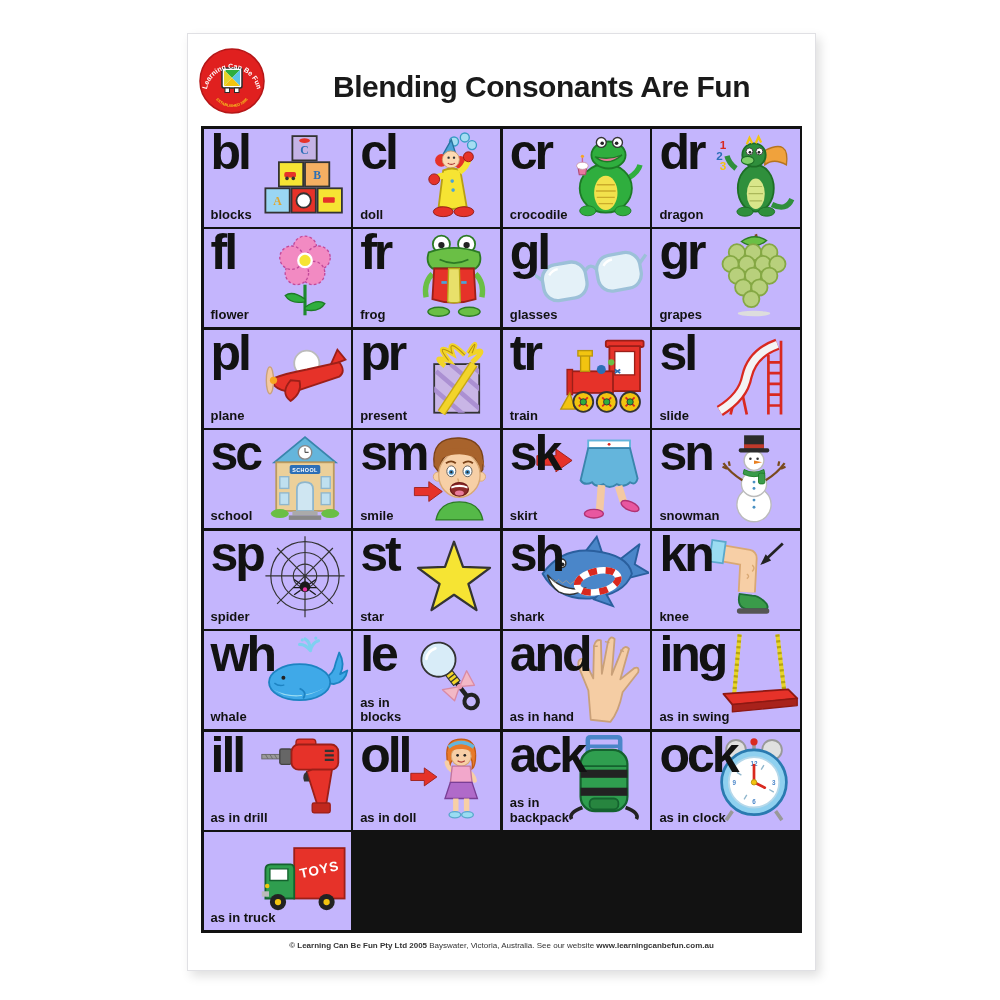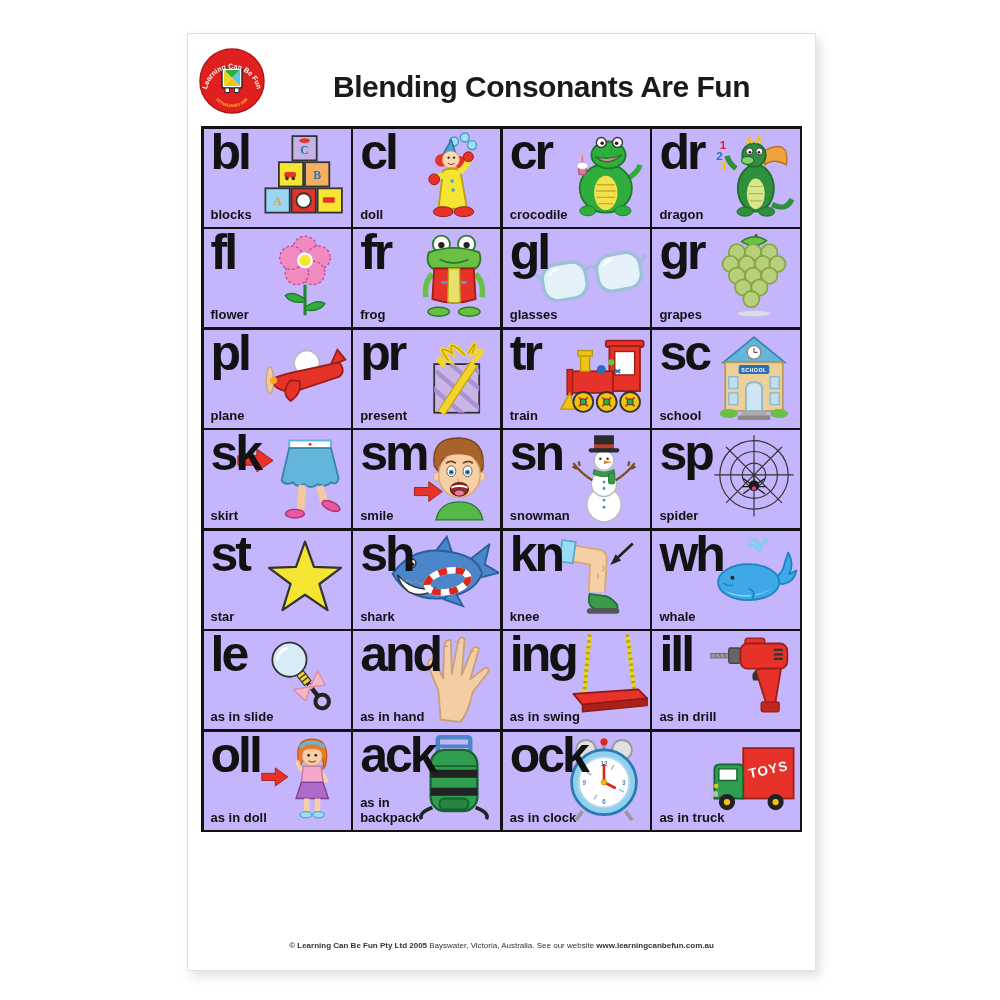--- a/index.html
+++ b/index.html
@@ -300,20 +300,33 @@
           <circle cx="79" cy="76" r="11" fill="#f2c410" stroke="#333" stroke-width="2"></circle>
           <path d="M22 71 l10 10 M32 71 l-10 10 M48 71 l10 10 M58 71 l-10 10 M74 71 l10 10 M84 71 l-10 10" stroke="#d9291f" stroke-width="2"></path>
           <circle cx="27" cy="76" r="3.5" fill="#2fae3e" stroke="#333"></circle>
           <circle cx="53" cy="76" r="3.5" fill="#2fae3e" stroke="#333"></circle>
           <circle cx="79" cy="76" r="3.5" fill="#2fae3e" stroke="#333"></circle>
         </g>
       </svg>
       <div class="word">train</div>
     </div>
 
+    <div class="cell">
+      <div class="blend">sl</div>
+      <svg class="art" viewBox="0 0 100 100">
+        <g stroke="#d9291f" stroke-width="3" fill="none">
+          <path d="M80 8 V90 M66 24 V90"></path>
+          <path d="M66 32 h14 M66 44 h14 M66 56 h14 M66 68 h14 M66 80 h14"></path>
+          <path d="M36 62 L42 90 M30 66 L24 90"></path>
+        </g>
+        <path d="M76 12 Q48 22 42 48 Q38 70 12 86" stroke="#d9291f" stroke-width="13" fill="none"></path>
+        <path d="M76 12 Q48 22 42 48 Q38 70 12 86" stroke="#f4f4f4" stroke-width="8" fill="none"></path>
+      </svg>
+      <div class="word">slide</div>
+    </div>
 
     <div class="cell">
       <div class="blend">sc</div>
       <svg class="art" viewBox="0 0 100 100">
         <path d="M50 4 L16 32 H84 Z" fill="#64b5dc" stroke="#3a85ac" stroke-width="2"></path>
         <circle cx="50" cy="21" r="7.5" fill="#fff" stroke="#888" stroke-width="1.5"></circle>
         <path d="M50 21 V16 M50 21 L54 21" stroke="#555" stroke-width="1.2"></path>
         <rect x="18" y="32" width="64" height="54" fill="#ecd09a" stroke="#bb9a5e" stroke-width="2"></rect>
         <rect x="33" y="35" width="34" height="10" rx="2" fill="#2c6fb7"></rect>
         <text x="50" y="42.5" fill="#fff" font-size="6" font-weight="bold" text-anchor="middle" letter-spacing="0.5">SCHOOL</text>
@@ -321,35 +334,20 @@
         <rect x="22" y="48" width="10" height="13" fill="#bfe0f0" stroke="#8fb6cc" stroke-width="1.5"></rect>
         <rect x="68" y="48" width="10" height="13" fill="#bfe0f0" stroke="#8fb6cc" stroke-width="1.5"></rect>
         <rect x="22" y="66" width="10" height="13" fill="#bfe0f0" stroke="#8fb6cc" stroke-width="1.5"></rect>
         <rect x="68" y="66" width="10" height="13" fill="#bfe0f0" stroke="#8fb6cc" stroke-width="1.5"></rect>
         <rect x="36" y="86" width="28" height="5" fill="#aaa"></rect>
         <rect x="32" y="91" width="36" height="5" fill="#888"></rect>
         <ellipse cx="22" cy="89" rx="10" ry="5" fill="#6abf45"></ellipse>
         <ellipse cx="78" cy="89" rx="10" ry="5" fill="#6abf45"></ellipse>
       </svg>
       <div class="word">school</div>
-    </div>
-
-    <div class="cell">
-      <div class="blend">sk</div>
-      <svg class="art aw" viewBox="0 0 120 100">
-        <path d="M2 26 h20 v-7 l17 12 -17 12 v-7 H2 Z" fill="#e63229" stroke="#9c1f18" stroke-width="1"></path>
-        <rect x="56" y="10" width="44" height="8" fill="#fff" stroke="#64b5dc" stroke-width="2"></rect>
-        <circle cx="78" cy="14" r="1.5" fill="#d9291f"></circle>
-        <path d="M56 18 L48 52 Q52 58 60 54 Q64 60 72 56 Q78 62 86 56 Q94 60 100 54 Q106 58 108 50 L100 18 Z" fill="#64b5dc" stroke="#3a85ac" stroke-width="2"></path>
-        <path d="M70 57 L68 84" stroke="#f4c9a2" stroke-width="8"></path>
-        <path d="M88 58 L93 74" stroke="#f4c9a2" stroke-width="8"></path>
-        <ellipse cx="62" cy="87" rx="10" ry="4.5" fill="#e857a0" stroke="#b03273" stroke-width="1.5"></ellipse>
-        <ellipse cx="100" cy="79" rx="10" ry="4.5" fill="#e857a0" stroke="#b03273" stroke-width="1.5" transform="rotate(24 100 79)"></ellipse>
-      </svg>
-      <div class="word">skirt</div>
     </div>
 
     <div class="cell">
       <div class="blend">sm</div>
       <svg class="art" viewBox="0 0 100 100">
         <path d="M28 36 Q24 4 56 5 Q86 6 82 40 L78 46 Q78 22 56 20 Q34 20 34 44 Z" fill="#a8632c" stroke="#7a4218" stroke-width="1.5"></path>
         <circle cx="32" cy="48" r="5" fill="#f7cfa6" stroke="#d9a874"></circle>
         <circle cx="80" cy="48" r="5" fill="#f7cfa6" stroke="#d9a874"></circle>
         <ellipse cx="56" cy="46" rx="23" ry="25" fill="#f7cfa6" stroke="#d9a874" stroke-width="1.5"></ellipse>
         <path d="M28 36 Q30 16 56 16 Q82 16 84 38 Q78 24 56 23 Q36 23 28 36 Z" fill="#a8632c"></path>
@@ -364,20 +362,35 @@
         <ellipse cx="56" cy="62" rx="10" ry="7.5" fill="#8e2a2a" stroke="#6e1a1a" stroke-width="1.5"></ellipse>
         <path d="M47 59 Q56 55 65 59 L65 61 Q56 58 47 61 Z" fill="#fff"></path>
         <ellipse cx="56" cy="66" rx="5" ry="2.8" fill="#e87a9a"></ellipse>
         <path d="M30 96 Q34 76 56 76 Q78 76 82 96 Z" fill="#55b948" stroke="#2c7a24" stroke-width="1.5"></path>
         <path d="M6 60 h16 v-6.5 l15 11 -15 11 v-6.5 H6 Z" fill="#e63229" stroke="#9c1f18" stroke-width="1"></path>
       </svg>
       <div class="word">smile</div>
     </div>
 
     <div class="cell">
+      <div class="blend">sk</div>
+      <svg class="art aw" viewBox="0 0 120 100">
+        <path d="M2 26 h20 v-7 l17 12 -17 12 v-7 H2 Z" fill="#e63229" stroke="#9c1f18" stroke-width="1"></path>
+        <rect x="56" y="10" width="44" height="8" fill="#fff" stroke="#64b5dc" stroke-width="2"></rect>
+        <circle cx="78" cy="14" r="1.5" fill="#d9291f"></circle>
+        <path d="M56 18 L48 52 Q52 58 60 54 Q64 60 72 56 Q78 62 86 56 Q94 60 100 54 Q106 58 108 50 L100 18 Z" fill="#64b5dc" stroke="#3a85ac" stroke-width="2"></path>
+        <path d="M70 57 L68 84" stroke="#f4c9a2" stroke-width="8"></path>
+        <path d="M88 58 L93 74" stroke="#f4c9a2" stroke-width="8"></path>
+        <ellipse cx="62" cy="87" rx="10" ry="4.5" fill="#e857a0" stroke="#b03273" stroke-width="1.5"></ellipse>
+        <ellipse cx="100" cy="79" rx="10" ry="4.5" fill="#e857a0" stroke="#b03273" stroke-width="1.5" transform="rotate(24 100 79)"></ellipse>
+      </svg>
+      <div class="word">skirt</div>
+    </div>
+
+    <div class="cell">
       <div class="blend">sn</div>
       <svg class="art" viewBox="0 0 100 100">
         <circle cx="50" cy="79" r="19" fill="#fff" stroke="#bbb" stroke-width="1.5"></circle>
         <circle cx="50" cy="56" r="14" fill="#fff" stroke="#bbb" stroke-width="1.5"></circle>
         <path d="M37 52 Q24 44 16 33 M20 39 l-5 -2 M23 36 l-1 -5" stroke="#7a4a1d" stroke-width="2.5" fill="none"></path>
         <path d="M63 52 Q76 44 84 33 M80 39 l5 -2 M77 36 l1 -5" stroke="#7a4a1d" stroke-width="2.5" fill="none"></path>
         <circle cx="50" cy="30" r="11" fill="#fff" stroke="#bbb" stroke-width="1.5"></circle>
         <rect x="39" y="2" width="22" height="15" fill="#2b2b2b"></rect>
         <rect x="39" y="12" width="22" height="4.5" fill="#c0392b"></rect>
         <rect x="33" y="16.5" width="34" height="4.5" rx="2" fill="#2b2b2b"></rect>
@@ -482,21 +495,21 @@
           <path d="M40 13 q6 -6 15 -3" stroke="#fff" stroke-width="3" fill="none" stroke-linecap="round"></path>
           <rect x="45.5" y="41" width="9" height="14" fill="#f2d42a" stroke="#333" stroke-width="1.2"></rect>
           <path d="M45.5 45.5 h9 M45.5 50 h9" stroke="#333" stroke-width="1.5"></path>
           <rect x="47.5" y="55" width="5" height="18" fill="#222"></rect>
           <path d="M50 60 L33 51 L36 69 Z" fill="#f2b8c6" stroke="#d98aa4" stroke-width="1.5" stroke-linejoin="round"></path>
           <path d="M50 60 L67 51 L64 69 Z" fill="#f2b8c6" stroke="#d98aa4" stroke-width="1.5" stroke-linejoin="round"></path>
           <circle cx="50" cy="60" r="3" fill="#e89ab0"></circle>
           <circle cx="50" cy="81" r="7.5" fill="none" stroke="#222" stroke-width="4.5"></circle>
         </g>
       </svg>
-      <div class="word">as in slide</div>
+      <div class="word">as in blocks</div>
     </div>
 
     <div class="cell">
       <div class="blend">and</div>
       <svg class="art" viewBox="0 0 100 100">
         <path d="M40 96 L34 64 L20 38 Q18 30 25 29 L38 50 L35 14 Q36 6 42 7 L47 44 L50 8 Q52 0 57 4 L58 44 L66 16 Q69 9 74 13 L68 48 L82 34 Q88 31 87 38 L72 62 Q70 84 62 96 Z" fill="#f5cda4" stroke="#c9a078" stroke-width="2" stroke-linejoin="round" transform="rotate(6 50 50)"></path>
         <path d="M26 33 l4 -2 M38 13 l5 0 M51 8 l5 1 M68 17 l4 2" stroke="#c9a078" stroke-width="1.5"></path>
       </svg>
       <div class="word">as in hand</div>
     </div>

